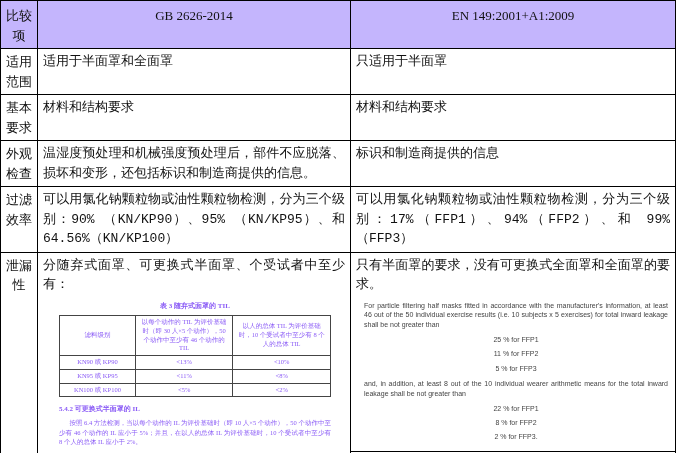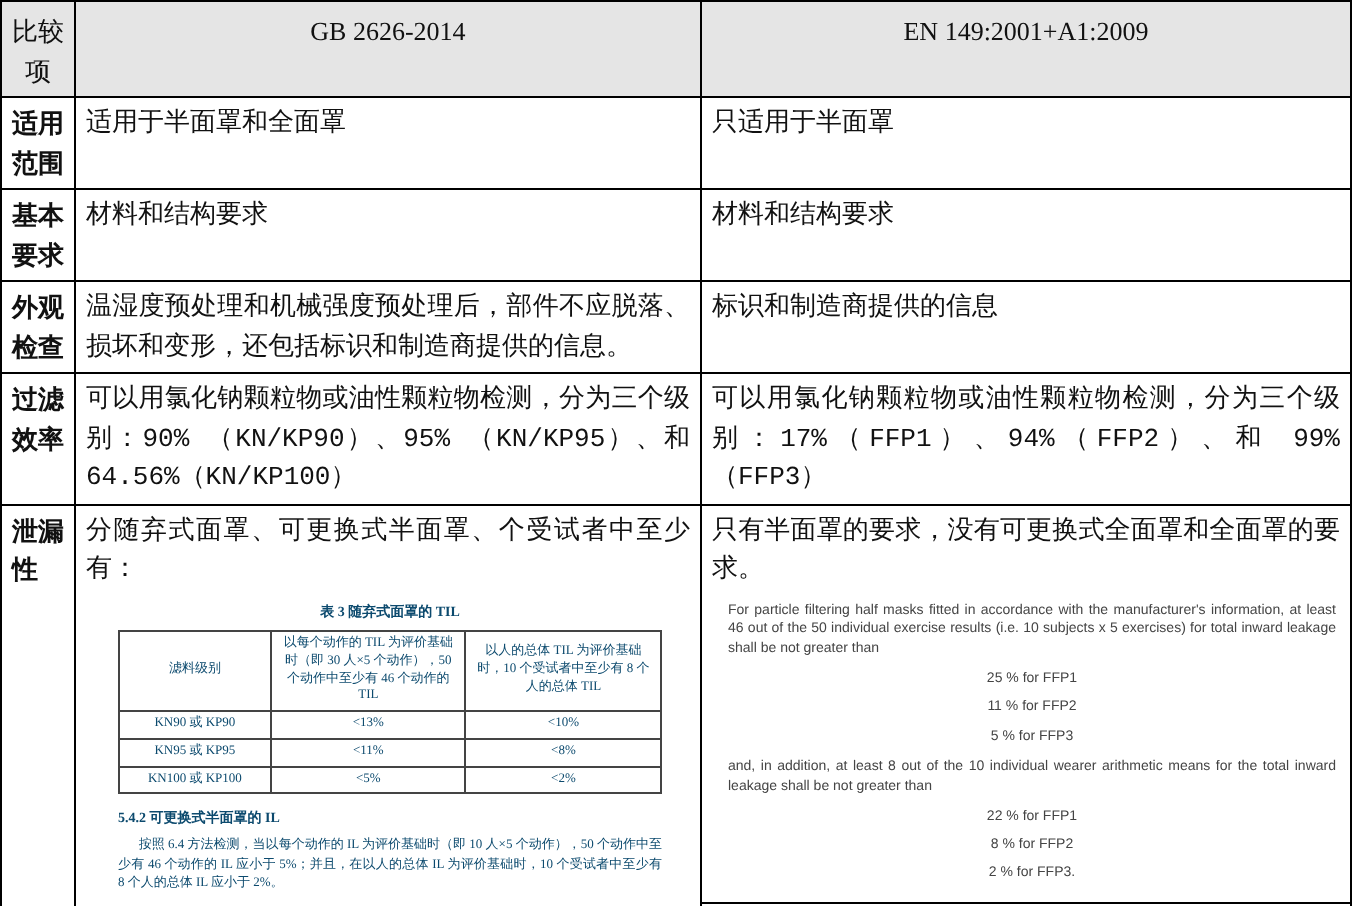--- a/index.html
+++ b/index.html
@@ -13,36 +13,36 @@
   }
   table.cmp col.c1 { width: 37px; }
   table.cmp col.c2 { width: 313px; }
   table.cmp col.c3 { width: 325px; }
   table.cmp th, table.cmp td {
     border: 1px solid #000; vertical-align: top;
     font-size: 13px; line-height: 1.5; padding: 3px 5px;
     overflow: hidden;
   }
   table.cmp th {
-    background: #e5e5e5; font-weight: normal; text-align: center;
+    background: #c4b5fd; font-weight: normal; text-align: center;
     vertical-align: top; padding-top: 5px;
   }
-  .label-cell { text-align: left; padding: 4px 2px; font-weight: bold; }
+  .label-cell { text-align: center; padding: 4px 2px; }
   .txt { text-align: justify; font-family: Liberation Mono, monospace; }
   tr.r-head  { height: 44px; }
   tr.r-scope { height: 40px; }
   tr.r-basic { height: 34px; }
   tr.r-look  { height: 45px; }
   tr.r-filt  { height: 55px; }
   tr.r-leak-top { height: 180px; }
   tr.r-leak-bot { height: 47px; }
 
   
   .doc-snippet {
-    margin: 6px 14px 0 16px; color: #0c4a6e;
+    margin: 6px 14px 0 16px; color: #8b5cf6;
     font-family: "Liberation Serif", serif;
   }
   .snip-caption {
     text-align: center; font-size: 7px; font-weight: bold; margin-bottom: 4px;
   }
   table.mini { border-collapse: collapse; width: 100%; table-layout: fixed; }
   table.mini th, table.mini td {
     border: 1px solid #444; font-size: 6.5px; line-height: 1.35;
     padding: 2px 3px; text-align: center; vertical-align: middle;
     font-weight: normal; background: #fff;

